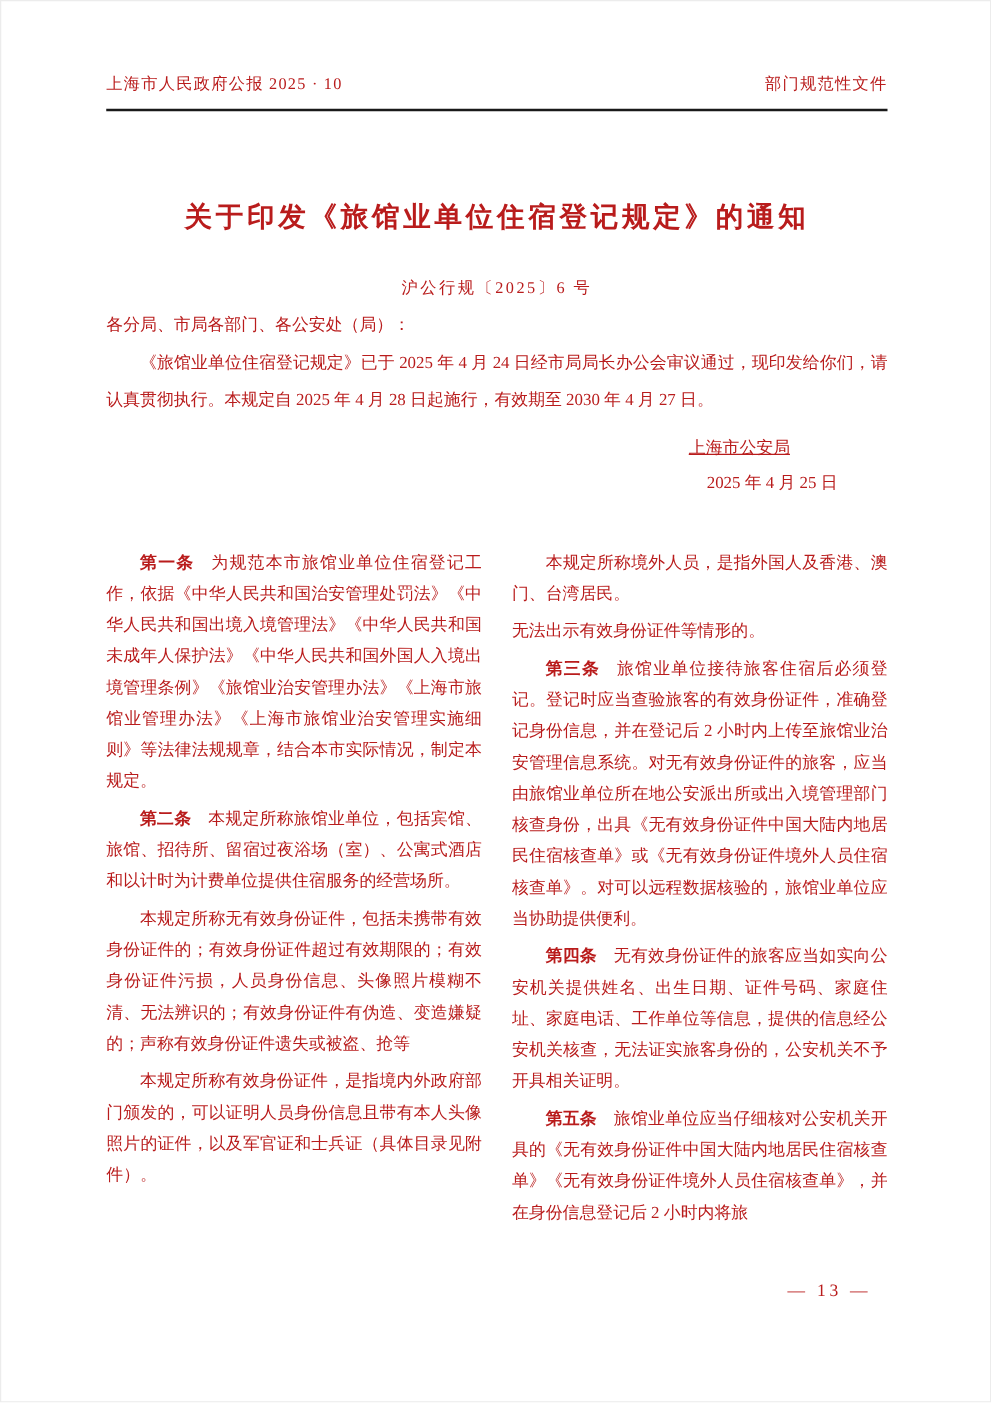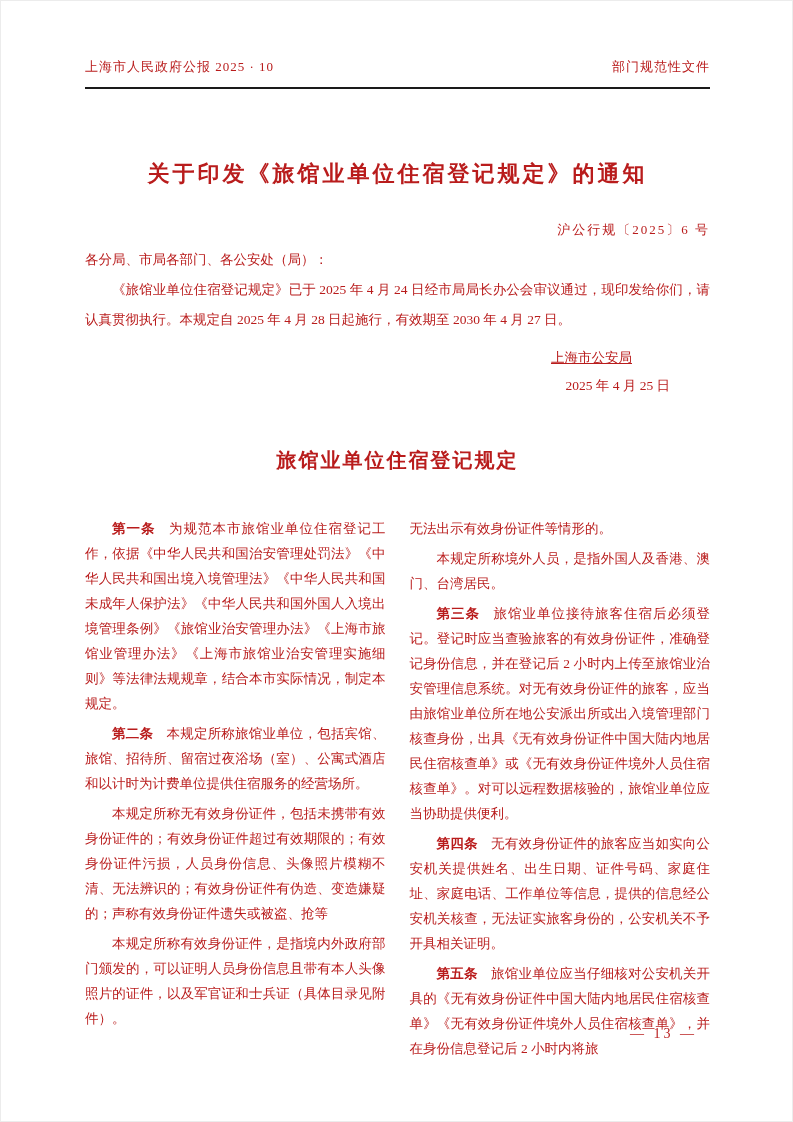--- a/index.html
+++ b/index.html
@@ -27,21 +27,21 @@
   }
   .notice-title {
     text-align: center;
     font-family: "Liberation Sans", "DejaVu Sans", sans-serif;
     font-weight: bold;
     font-size: 22px;
     letter-spacing: 3px;
     margin-top: 70px;
   }
   .doc-number {
-    text-align: right;
+    text-align: center;
     font-size: 13px;
     letter-spacing: 2px;
     margin-top: 32px;
   }
   .salutation {
     font-size: 13.5px;
     line-height: 26px;
     margin-top: 8px;
   }
   .notice-body {
@@ -117,32 +117,31 @@
 
   <div class="doc-number">沪公行规〔2025〕6 号</div>
 
   <div class="salutation">各分局、市局各部门、各公安处（局）：</div>
 
   <p class="notice-body">《旅馆业单位住宿登记规定》已于 2025 年 4 月 24 日经市局局长办公会审议通过，现印发给你们，请认真贯彻执行。本规定自 2025 年 4 月 28 日起施行，有效期至 2030 年 4 月 27 日。</p>
 
   <div class="signer">上海市公安局</div>
   <div class="sign-date">2025 年 4 月 25 日</div>
 
-  <h2 class="regulation-title">旅馆业单位住宿登记规定</h2>
 
   <div class="columns">
     <div class="col">
         <p class="body-par"><b class="lead">第一条</b><span>为规范本市旅馆业单位住宿登记工作，依据《中华人民共和国治安管理处罚法》《中华人民共和国出境入境管理法》《中华人民共和国未成年人保护法》《中华人民共和国外国人入境出境管理条例》《旅馆业治安管理办法》《上海市旅馆业管理办法》《上海市旅馆业治安管理实施细则》等法律法规规章，结合本市实际情况，制定本规定。</span></p>
         <p class="body-par"><b class="lead">第二条</b><span>本规定所称旅馆业单位，包括宾馆、旅馆、招待所、留宿过夜浴场（室）、公寓式酒店和以计时为计费单位提供住宿服务的经营场所。</span></p>
         <p class="body-par"><span>本规定所称无有效身份证件，包括未携带有效身份证件的；有效身份证件超过有效期限的；有效身份证件污损，人员身份信息、头像照片模糊不清、无法辨识的；有效身份证件有伪造、变造嫌疑的；声称有效身份证件遗失或被盗、抢等</span></p>
         <p class="body-par"><span>本规定所称有效身份证件，是指境内外政府部门颁发的，可以证明人员身份信息且带有本人头像照片的证件，以及军官证和士兵证（具体目录见附件）。</span></p>
       </div>
     <div class="col">
+        <p class="body-par"><span>本规定所称境外人员，是指外国人及香港、澳门、台湾居民。</span></p>
         <p class="body-par noindent"><span>无法出示有效身份证件等情形的。</span></p>
-        <p class="body-par"><span>本规定所称境外人员，是指外国人及香港、澳门、台湾居民。</span></p>
         <p class="body-par"><b class="lead">第三条</b><span>旅馆业单位接待旅客住宿后必须登记。登记时应当查验旅客的有效身份证件，准确登记身份信息，并在登记后 2 小时内上传至旅馆业治安管理信息系统。对无有效身份证件的旅客，应当由旅馆业单位所在地公安派出所或出入境管理部门核查身份，出具《无有效身份证件中国大陆内地居民住宿核查单》或《无有效身份证件境外人员住宿核查单》。对可以远程数据核验的，旅馆业单位应当协助提供便利。</span></p>
         <p class="body-par"><b class="lead">第四条</b><span>无有效身份证件的旅客应当如实向公安机关提供姓名、出生日期、证件号码、家庭住址、家庭电话、工作单位等信息，提供的信息经公安机关核查，无法证实旅客身份的，公安机关不予开具相关证明。</span></p>
         <p class="body-par"><b class="lead">第五条</b><span>旅馆业单位应当仔细核对公安机关开具的《无有效身份证件中国大陆内地居民住宿核查单》《无有效身份证件境外人员住宿核查单》，并在身份信息登记后 2 小时内将旅</span></p>
       </div>
   </div>
 
   <div class="page-number">— 13 —</div>
 
 </div>
 

